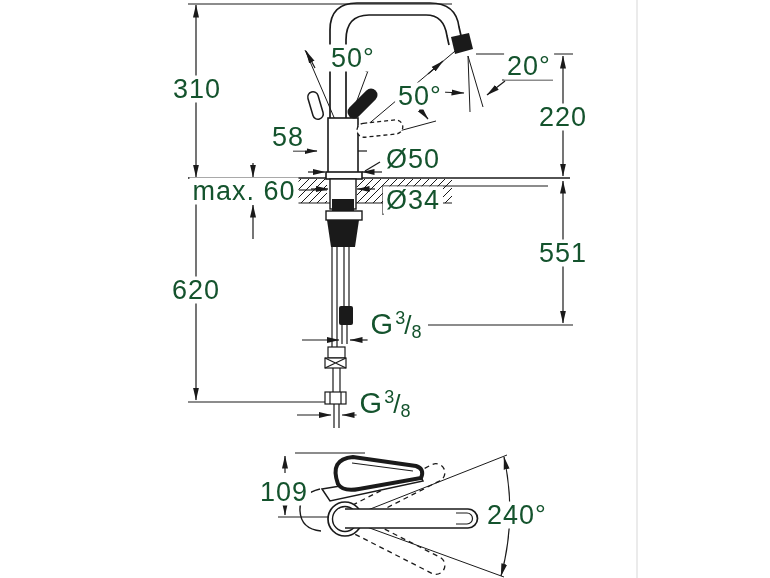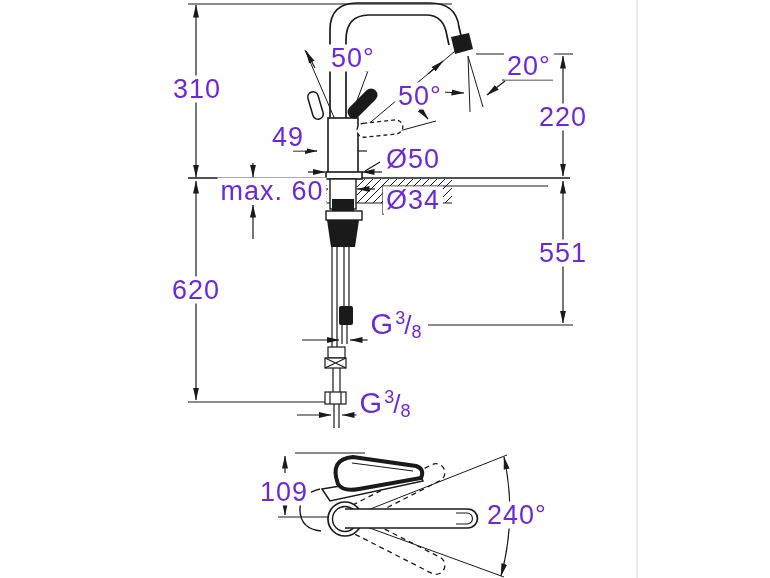--- a/index.html
+++ b/index.html
@@ -4,21 +4,21 @@
 <style>
   html,body{margin:0;padding:0;background:#fff;}
   #stage{
     position:relative;width:770px;height:578px;background:#fff;overflow:hidden;
     font-family:"Liberation Sans", sans-serif;color:#111;
   }
   #linework{position:absolute;left:0;top:0;}
   .dim{
     position:absolute;transform:translate(-50%,-50%);
     font-size:27px;line-height:1;letter-spacing:1px;white-space:nowrap;
-    background:#fff;padding:0 3px;color:#6d28d9;
+    background:#fff;padding:0 3px;color:#14532d;
   }
   .thread{font-size:29px;letter-spacing:0;text-align:right;}
   .thread .gsup{font-size:18px;vertical-align:10px;margin-left:2px;}
   .thread .gslash{font-size:26px;margin-left:-1px;}
   .thread .gsub{font-size:18px;vertical-align:-4px;}
 </style>
 </head>
 <body>
 
 <div id="stage">
@@ -167,22 +167,22 @@
       <path d="M338,484 Q329,459 353,457 L416,466 Q425,469 421,478 L359,489 Q343,492 338,484 Z" fill="#fff" stroke-width="4"></path>
       <path d="M352,463 L413,471" stroke-width="1.2"></path>
       <circle cx="345" cy="519" r="17" fill="#fff" stroke-width="1.7"></circle>
       <circle cx="345" cy="519" r="12.5" fill="#fff" stroke-width="1.4"></circle>
       <path d="M345,509 L468,509 A9.5,9.5 0 0 1 468,528 L345,528" fill="#fff" stroke-width="1.7"></path>
       <path d="M456,513 L467,513 A5.5,5.5 0 0 1 467,524 L456,524" stroke-width="1.2"></path>
     </g>
   </svg>
 
   <div class="dim" style="left:197px;top:89px">310</div>
-  <div class="dim" style="left:288px;top:137px">49</div>
-  <div class="dim" style="left:272px;top:191px">max. 60</div>
+  <div class="dim" style="left:288px;top:137px">58</div>
+  <div class="dim" style="left:244px;top:191px">max. 60</div>
   <div class="dim" style="left:196px;top:290px">620</div>
   <div class="dim" style="left:413px;top:159px">Ø50</div>
   <div class="dim" style="left:413px;top:200px">Ø34</div>
   <div class="dim" style="left:353px;top:58px">50°</div>
   <div class="dim" style="left:420px;top:96px">50°</div>
   <div class="dim" style="left:529px;top:66px">20°</div>
   <div class="dim" style="left:563px;top:117px">220</div>
   <div class="dim" style="left:563px;top:253px">551</div>
 
   <div class="dim thread" style="left:396px;top:325px">

